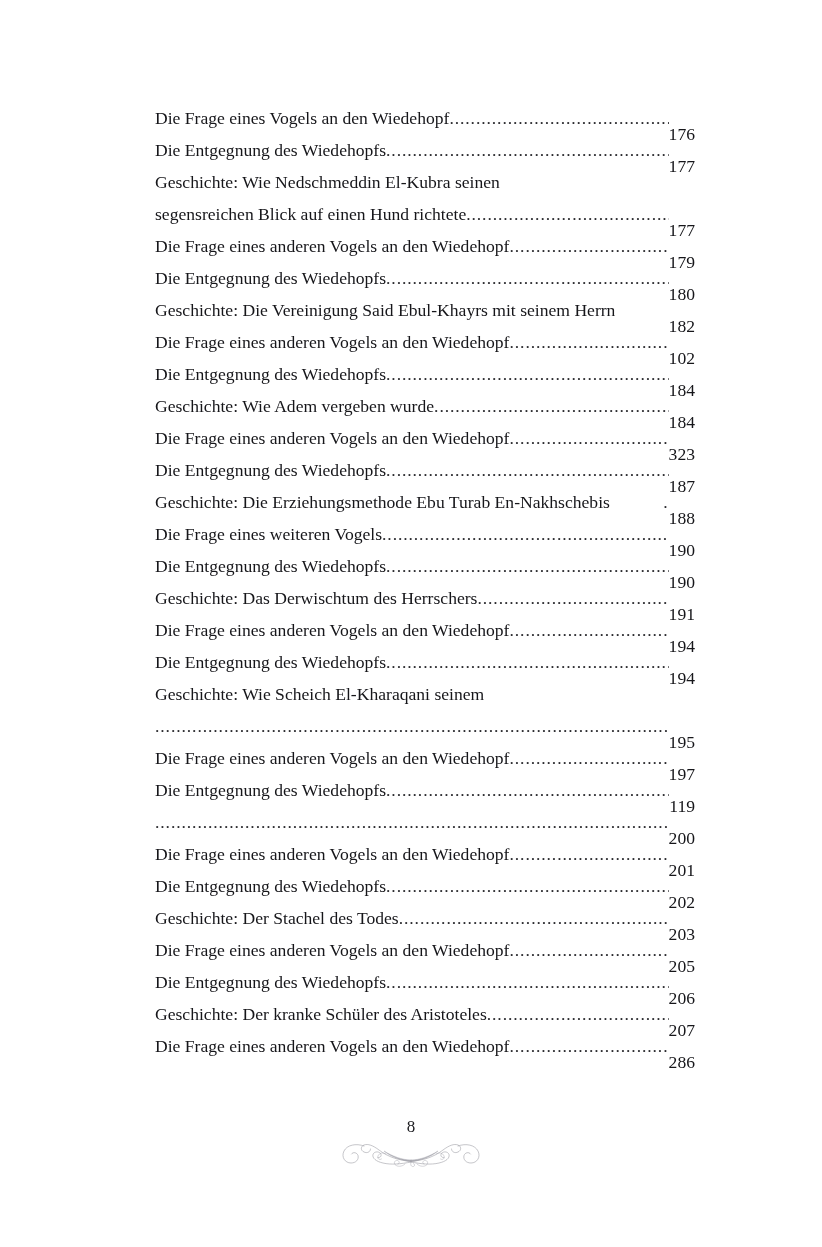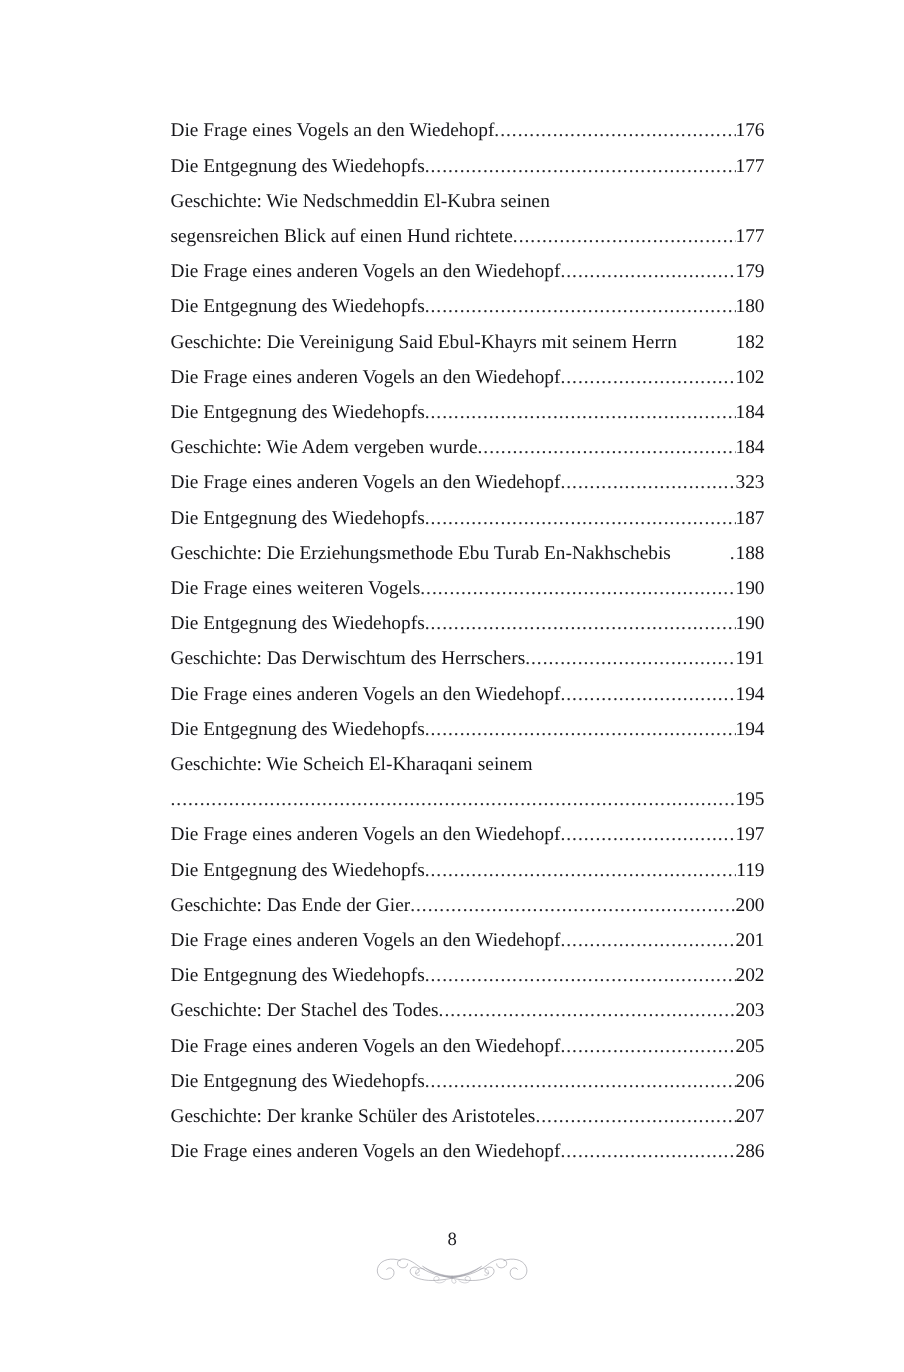--- a/index.html
+++ b/index.html
@@ -57,20 +57,21 @@
     color: #2a2a2e;
     letter-spacing: 0.9px;
     text-align: right;
     min-width: 0;
   }
   .page-num {
     flex: 0 0 auto;
     text-align: right;
     font-size: 17.6px;
     color: #16161a;
+    margin-top: 16px;
   }
 
   .footer {
     position: absolute;
     left: 0;
     right: 0;
     top: 1118px;
     text-align: center;
   }
   .folio {
@@ -210,21 +211,20 @@
         <span class="entry-title">Die Frage eines anderen Vogels an den Wiedehopf</span>
         <span class="leader"></span>
         <span class="page-num">197</span>
       </div>
       <div class="toc-entry">
         <span class="entry-title">Die Entgegnung des Wiedehopfs</span>
         <span class="leader"></span>
         <span class="page-num">119</span>
       </div>
       <div class="toc-entry">
-        <span class="entry-title">Geschichte: Das Ende der Gier</span>
         <span class="leader"></span>
         <span class="page-num">200</span>
       </div>
       <div class="toc-entry">
         <span class="entry-title">Die Frage eines anderen Vogels an den Wiedehopf</span>
         <span class="leader"></span>
         <span class="page-num">201</span>
       </div>
       <div class="toc-entry">
         <span class="entry-title">Die Entgegnung des Wiedehopfs</span>

